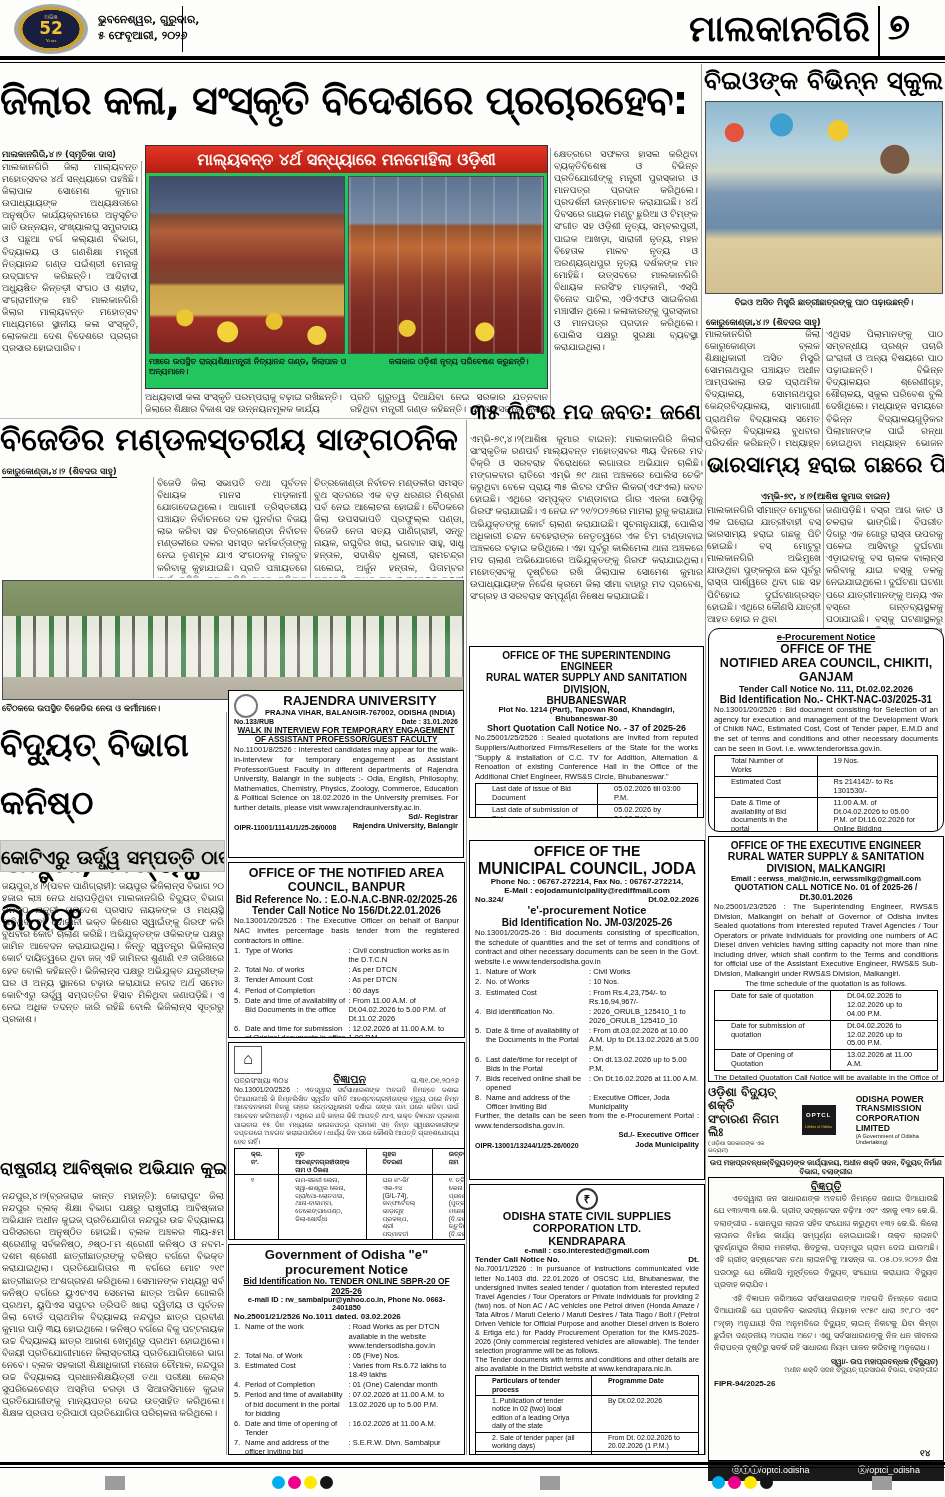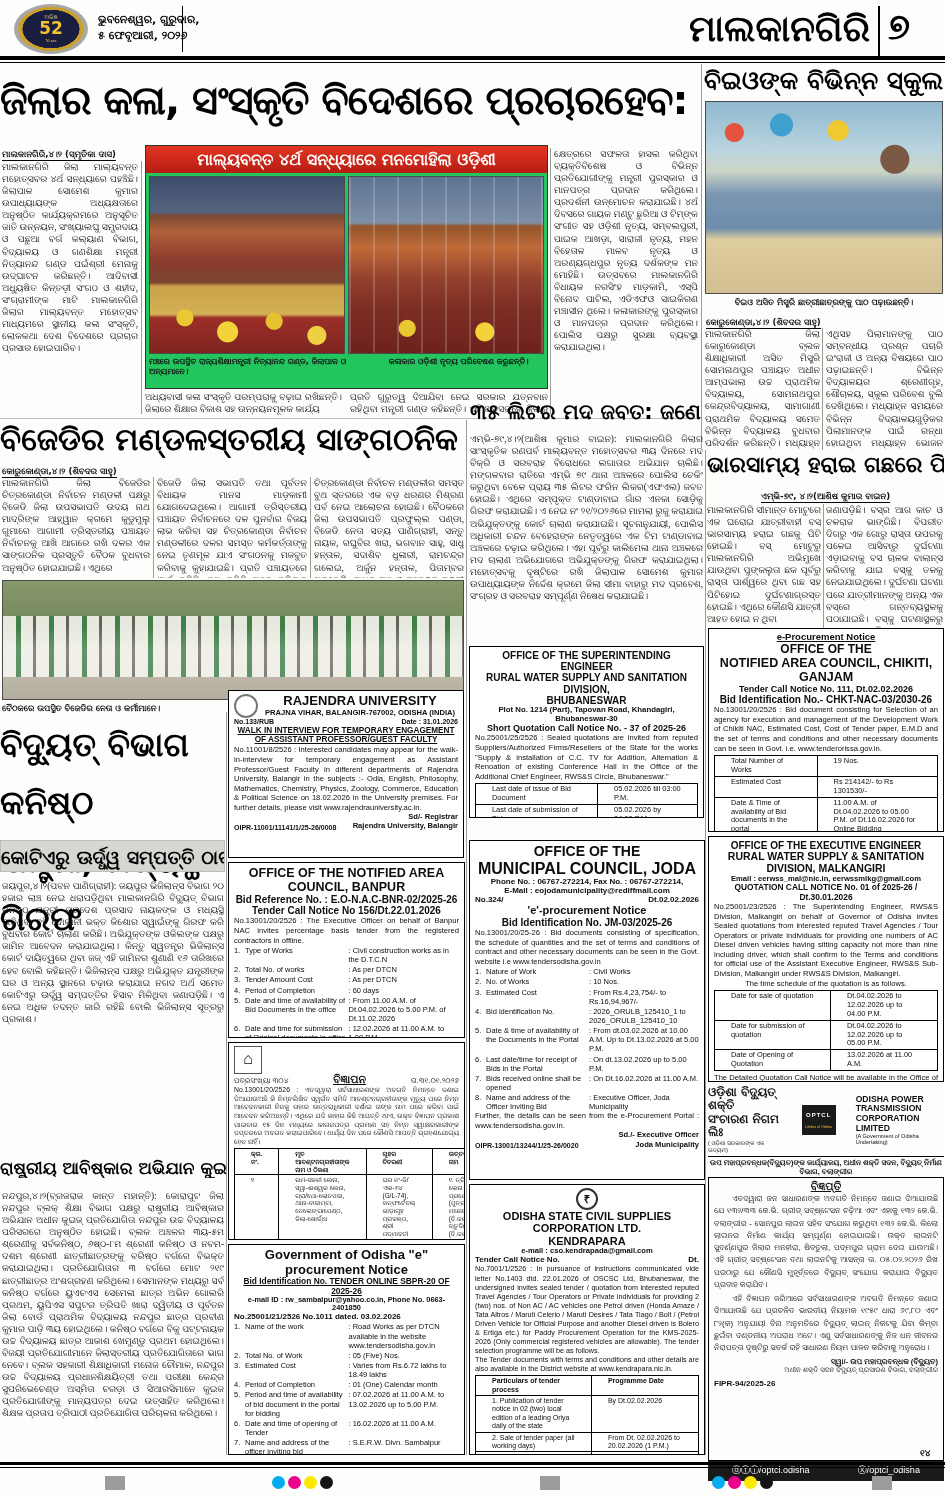--- a/index.html
+++ b/index.html
@@ -109,21 +109,20 @@
   </div>
   <div class="abs body-txt" style="left:705px;top:328px;width:115px;height:122px;">ମାଲକାନଗିରି ଜିଲା କୋରୁକୋଣ୍ଡା ବ୍ଲକ ଶିକ୍ଷାଧିକାରୀ ଅସିତ ମିସ୍ତ୍ରି ସୋମନାଥପୁର ପଞ୍ଚାୟତ ଅଧୀନ ଆମ୍ପଭାଲା ଉଚ୍ଚ ପ୍ରାଥମିକ ବିଦ୍ୟାଳୟ, ସୋମନାଥପୁର କେନ୍ଦ୍ରବିଦ୍ୟାଳୟ, ସାମାଗାଣୀ ପ୍ରାଥମିକ ବିଦ୍ୟାଳୟ ସମେତ ବିଭିନ୍ନ ବିଦ୍ୟାଳୟ ବୁଧବାର ପରିଦର୍ଶନ କରିଛନ୍ତି। ମଧ୍ୟାହ୍ନ ଭୋଜନର ମାନ ଯାଞ୍ଚ କରିଛନ୍ତି।</div>
   <div class="abs col-rule" style="left:822px;top:328px;height:122px;"></div>
   <div class="abs body-txt" style="left:826px;top:328px;width:117px;height:122px;">ଏଥିସହ ପିଲାମାନଙ୍କୁ ପାଠ ସମ୍ବନ୍ଧୀୟ ପ୍ରଶ୍ନ ପଚାରି ଇଂରାଜୀ ଓ ଅନ୍ୟ ବିଷୟରେ ପାଠ ପଢ଼ାଇଛନ୍ତି। ବିଭିନ୍ନ ବିଦ୍ୟାଳୟର ଶ୍ରେଣୀଗୃହ, ଶୌଚାଳୟ, ସ୍କୁଲ ପରିବେଶ ବୁଲି ଦେଖିଥିଲେ। ମଧ୍ୟାହ୍ନ ସମୟରେ ବିଭିନ୍ନ ବିଦ୍ୟାଳୟଗୁଡ଼ିକର ପିଲାମାନଙ୍କ ପାଇଁ ରନ୍ଧା ହୋଇଥିବା ମଧ୍ୟାହ୍ନ ଭୋଜନ ଖାଇ ଖାଦ୍ୟର ମାନ ଯାଞ୍ଚ କରିଥିଲେ। ଏଥିସହ ବିଭିନ୍ନ ବିଦ୍ୟାଳୟର ଶିକ୍ଷୟିତ୍ରୀ ଓ ଶିକ୍ଷକଙ୍କ ସହ ଆଲୋଚନା କରିଥିଲେ।</div>
 
   <div class="abs rule-h" style="left:0;top:418px;width:700px;height:1px;background:#bbb;"></div>
   <div class="abs hd" style="left:0;top:421px;width:466px;font-size:31px;">ବିଜେଡିର ମଣ୍ଡଳସ୍ତରୀୟ ସାଙ୍ଗଠନିକ ବୈଠକ</div>
   <div class="abs" style="left:2px;top:460px;">
     <span class="byline">କୋରୁକୋଣ୍ଡା,୪।୨ (ଶିବଦର ସାହୁ)</span>
   </div>
-  <div class="abs body-txt" style="left:2px;top:477px;width:148px;height:101px;">ମାଲକାନଗିରି ଜିଲା ବିଜେଡିର ଚିତ୍ରକୋଣ୍ଡା ନିର୍ବାଚନ ମଣ୍ଡଳୀ ପକ୍ଷରୁ ବିଜେଡି ଜିଲା ଉପସଭାପତି ଉଦୟ ନାଥ ମାଦ୍ରିଙ୍କ ଆହ୍ୱାନ କ୍ରମେ କୁଡୁମୁଲୁ ଗୁମାରେ ଆଗାମୀ ତ୍ରିସ୍ତରୀୟ ପଞ୍ଚାୟତ ନିର୍ବାଚନକୁ ଆଖି ଆଗରେ ରଖି ଦଳର ଏକ ସାଙ୍ଗଠନିକ ପ୍ରସ୍ତୁତି ବୈଠକ ବୁଧବାର ଅନୁଷ୍ଠିତ ହୋଇଯାଇଛି। ଏଥିରେ</div>
   <div class="abs col-rule" style="left:153px;top:477px;height:101px;"></div>
   <div class="abs body-txt" style="left:157px;top:477px;width:150px;height:101px;">ବିଜେଡି ଜିଲା ସଭାପତି ତଥା ପୂର୍ବତନ ବିଧାୟକ ମାନସ ମାଡ଼କାମୀ ଯୋଗଦେଇଥିଲେ। ଆଗାମୀ ତ୍ରିସ୍ତରୀୟ ପଞ୍ଚାୟତ ନିର୍ବାଚନରେ ଦଳ ପୁନର୍ବାର ବିଜୟ ଲାଭ କରିବା ସହ ଚିତ୍ରକୋଣ୍ଡା ନିର୍ବାଚନ ମଣ୍ଡଳୀରେ ଦଳର ସମସ୍ତ କର୍ମକର୍ତ୍ତାଙ୍କୁ ନେଇ ତୃଣମୂଳ ଯାଏ ସଂଗଠନକୁ ମଜବୁତ କରିବାକୁ କୁହାଯାଇଛି। ପ୍ରତି ପଞ୍ଚାୟତରେ ୱାର୍ଡ କମିଟି, ବୁଥ କମିଟି ଗଠନ କରିବାକୁ ନିର୍ଦ୍ଦେଶ ଦିଆଯାଇଛି। ବୈଠକରେ</div>
   <div class="abs col-rule" style="left:310px;top:477px;height:101px;"></div>
   <div class="abs body-txt" style="left:314px;top:477px;width:150px;height:101px;">ଚିତ୍ରକୋଣ୍ଡା ନିର୍ବାଚନ ମଣ୍ଡଳୀର ସମସ୍ତ ବୁଥ ସ୍ତରରେ ଏକ ବଡ଼ ଧରଣର ମିଶ୍ରଣ ପର୍ବ ନେଇ ଆଲୋଚନା ହୋଇଛି। ବୈଠକରେ ଜିଲା ଉପସଭାପତି ପ୍ରଫୁଲ୍ଲ ପଣ୍ଡା, ବିଜେଡି ନେତା ସତ୍ୟ ପାଣିଗ୍ରାହୀ, ସନ୍ତୁ ନାୟକ, ରଘୁବିର ଖରା, ଭଗବାନ ସାହୁ, ସାଧୁ ହନ୍ତାଳ, ସଦାଶିବ ଧୁଳାରୀ, ରାମଚନ୍ଦ୍ର ଗଲେଇ, ଅର୍ଜୁନ ହନ୍ତାଳ, ପିତାମ୍ବର ଗୁରୁତେଲି, ମାଧବ ସାହୁ ଓ ରାଜେନ୍ଦ୍ର ସୁନ୍ଦରୀ ପ୍ରମୁଖ ଉପସ୍ଥିତ ଥିଲେ।</div>
   <div class="abs ph ph-group" style="left:2px;top:580px;width:462px;height:120px;"></div>
   <div class="abs cap" style="left:2px;top:703px;width:320px;">ବୈଠକରେ ଉପସ୍ଥିତ ବିଜେଡିର ନେତା ଓ କର୍ମୀମାନେ।</div>
 
   <div class="abs hd" style="left:470px;top:400px;width:233px;font-size:21px;">୩୫ ଲିଟର ମଦ ଜବତ: ଜଣେ ଗିରଫ</div>
   <div class="abs body-txt" style="left:470px;top:433px;width:233px;height:207px;">ଏମ୍ଭି-୭୯,୪।୨(ଆଶିଷ କୁମାର ବାଇନ): ମାଲକାନଗିରି ଜିଲାର ସାଂସ୍କୃତିକ ରଣପର୍ବ ମାଲ୍ୟବନ୍ତ ମହୋତ୍ସବର ୩ୟ ଦିନରେ ମଦ ବିକ୍ରି ଓ ସରବରାହ ବିରୋଧରେ ଲଗାତାର ଅଭିଯାନ ଚାଲିଛି। ମଙ୍ଗଳବାର ରାତିରେ ଏମ୍ଭି ୭୯ ଥାନା ଅଞ୍ଚଳରେ ପୋଲିସ ଚେକିଂ କରୁଥିବା ବେଳେ ପ୍ରାୟ ୩୫ ଲିଟର ଫରିନ ଲିକର(ଏଫଏଲ) ଜବତ ହୋଇଛି। ଏଥିରେ ସମ୍ପୃକ୍ତ ଟାଣ୍ଡାବାଇ ଗାଁର ଏନକା ସୋଡ଼ିକୁ ଗିରଫ କରାଯାଇଛି। ଏ ନେଇ ନଂ ୨୧/୨୦୨୬ରେ ମାମଲା ରୁଜୁ କରାଯାଇ ଅଭିଯୁକ୍ତଙ୍କୁ କୋର୍ଟ ଚାଲାଣ କରାଯାଇଛି। ସୂଚନାନୁଯାୟୀ, ପୋଲିସ ଅଧିକାରୀ ଚନ୍ଦନ ବେହେରାଙ୍କ ନେତୃତ୍ୱରେ ଏକ ଟିମ ଟାଣ୍ଡାବାଇ ଅଞ୍ଚଳରେ ଚଢ଼ାଇ କରିଥିଲେ। ଏହା ପୂର୍ବରୁ କାଲିମେଳା ଥାନା ଅଞ୍ଚଳରେ ମଦ ଚାଲାଣ ଅଭିଯୋଗରେ ଅଭିଯୁକ୍ତଙ୍କୁ ଗିରଫ କରାଯାଇଥିଲା। ମହୋତ୍ସବକୁ ଦୃଷ୍ଟିରେ ରଖି ଜିଲାପାଳ ସୋମେଶ କୁମାର ଉପାଧ୍ୟାୟଙ୍କ ନିର୍ଦ୍ଦେଶ କ୍ରମେ ଜିଲା ସୀମା ବାହାରୁ ମଦ ପ୍ରବେଶ, ସଂଗ୍ରହ ଓ ସରବରାହ ସମ୍ପୂର୍ଣ୍ଣ ନିଷେଧ କରାଯାଇଛି।</div>
 
@@ -189,26 +188,26 @@
           </tr>
       <tr>
         <td>Opening of Bids</td>
         <td>06.02.2026 at 11:30 A.M.</td>
           </tr>
     </tbody>
       </table>
 
   </div>
 
-  <div class="abs notice" style="left:708px;top:628px;width:236px;height:204px;">
+  <div class="abs notice" style="left:708px;top:628px;width:236px;height:204px;border-radius:11px;">
     <div class="nt" style="font-size:9.5px;text-decoration:underline;">e-Procurement Notice</div>
     <div class="nt" style="font-size:12px;">OFFICE OF THE</div>
     <div class="nt" style="font-size:12.5px;">NOTIFIED AREA COUNCIL, CHIKITI, GANJAM</div>
     <div class="nt" style="font-size:9px;">Tender Call Notice No. 111, Dt.02.02.2026</div>
-    <div class="nt" style="font-size:10px;">Bid Identification No.- CHKT-NAC-03/2030-26</div>
+    <div class="nt" style="font-size:10px;">Bid Identification No.- CHKT-NAC-03/2025-31</div>
     <div class="nb">No.13001/20/2526 : Bid document consisting for Selection of an agency for execution and management of the Development Work of Chikiti NAC, Estimated Cost, Cost of Tender paper, E.M.D and the set of terms and conditions and other necessary documents can be seen in Govt. i.e. www.tenderorissa.gov.in.</div>
     <table class="ntab">
       <tbody>
           <tr>
         <td style="width:46%;">Total Number of Works</td>
         <td>19 Nos.</td>
           </tr>
       <tr>
         <td>Estimated Cost</td>
         <td>Rs 214142/- to Rs 1301530/-</td>
@@ -399,21 +398,21 @@
       </div>
 
   </div>
 
   <div class="abs notice" style="left:469px;top:1184px;width:236px;height:271px;">
     <div style="text-align:center;">
       <div style="display:inline-block;width:18px;height:18px;border:2px solid #333;border-radius:50%;font-size:11px;line-height:18px;font-weight:bold;">₹</div>
     </div>
     <div class="nt" style="font-size:11px;">ODISHA STATE CIVIL SUPPLIES CORPORATION LTD.</div>
     <div class="nt" style="font-size:11px;">KENDRAPARA</div>
-    <div class="nt" style="font-size:7.6px;">e-mail : cso.kendrapada@gmail.com</div>
+    <div class="nt" style="font-size:7.6px;">e-mail : cso.interested@gmail.com</div>
     <div style="display:flex;justify-content:space-between;font-size:8px;font-weight:bold;">
       <span>Tender Call Notice No.</span>
       <span>Dt.</span>
     </div>
     <div class="nb" style="font-size:7.2px;">No.7001/1/2526 : In pursuance of instructions communicated vide letter No.1403 dtd. 22.01.2026 of OSCSC Ltd, Bhubaneswar, the undersigned invites sealed tender / quotation from interested reputed Travel Agencies / Tour Operators or Private individuals for providing 2 (two) nos. of Non AC / AC vehicles one Petrol driven (Honda Amaze / Tata Altros / Maruti Celerio / Maruti Desires / Tata Tiago / Bolt / (Petrol Driven Vehicle for Official Purpose and another Diesel driven is Bolero &amp; Ertiga etc.) for Paddy Procurement Operation for the KMS-2025-2026 (Only commercial registered vehicles are allowable). The tender selection programme will be as follows.</div>
     <div class="nb" style="font-size:7.2px;">The Tender documents with terms and conditions and other details are also available in the District website at www.kendrapara.nic.in.</div>
     <table class="ntab" style="font-size:7px;">
       <tbody>
           <tr>
         <th style="font-weight:bold;width:52%;">Particulars of tender process</th>

